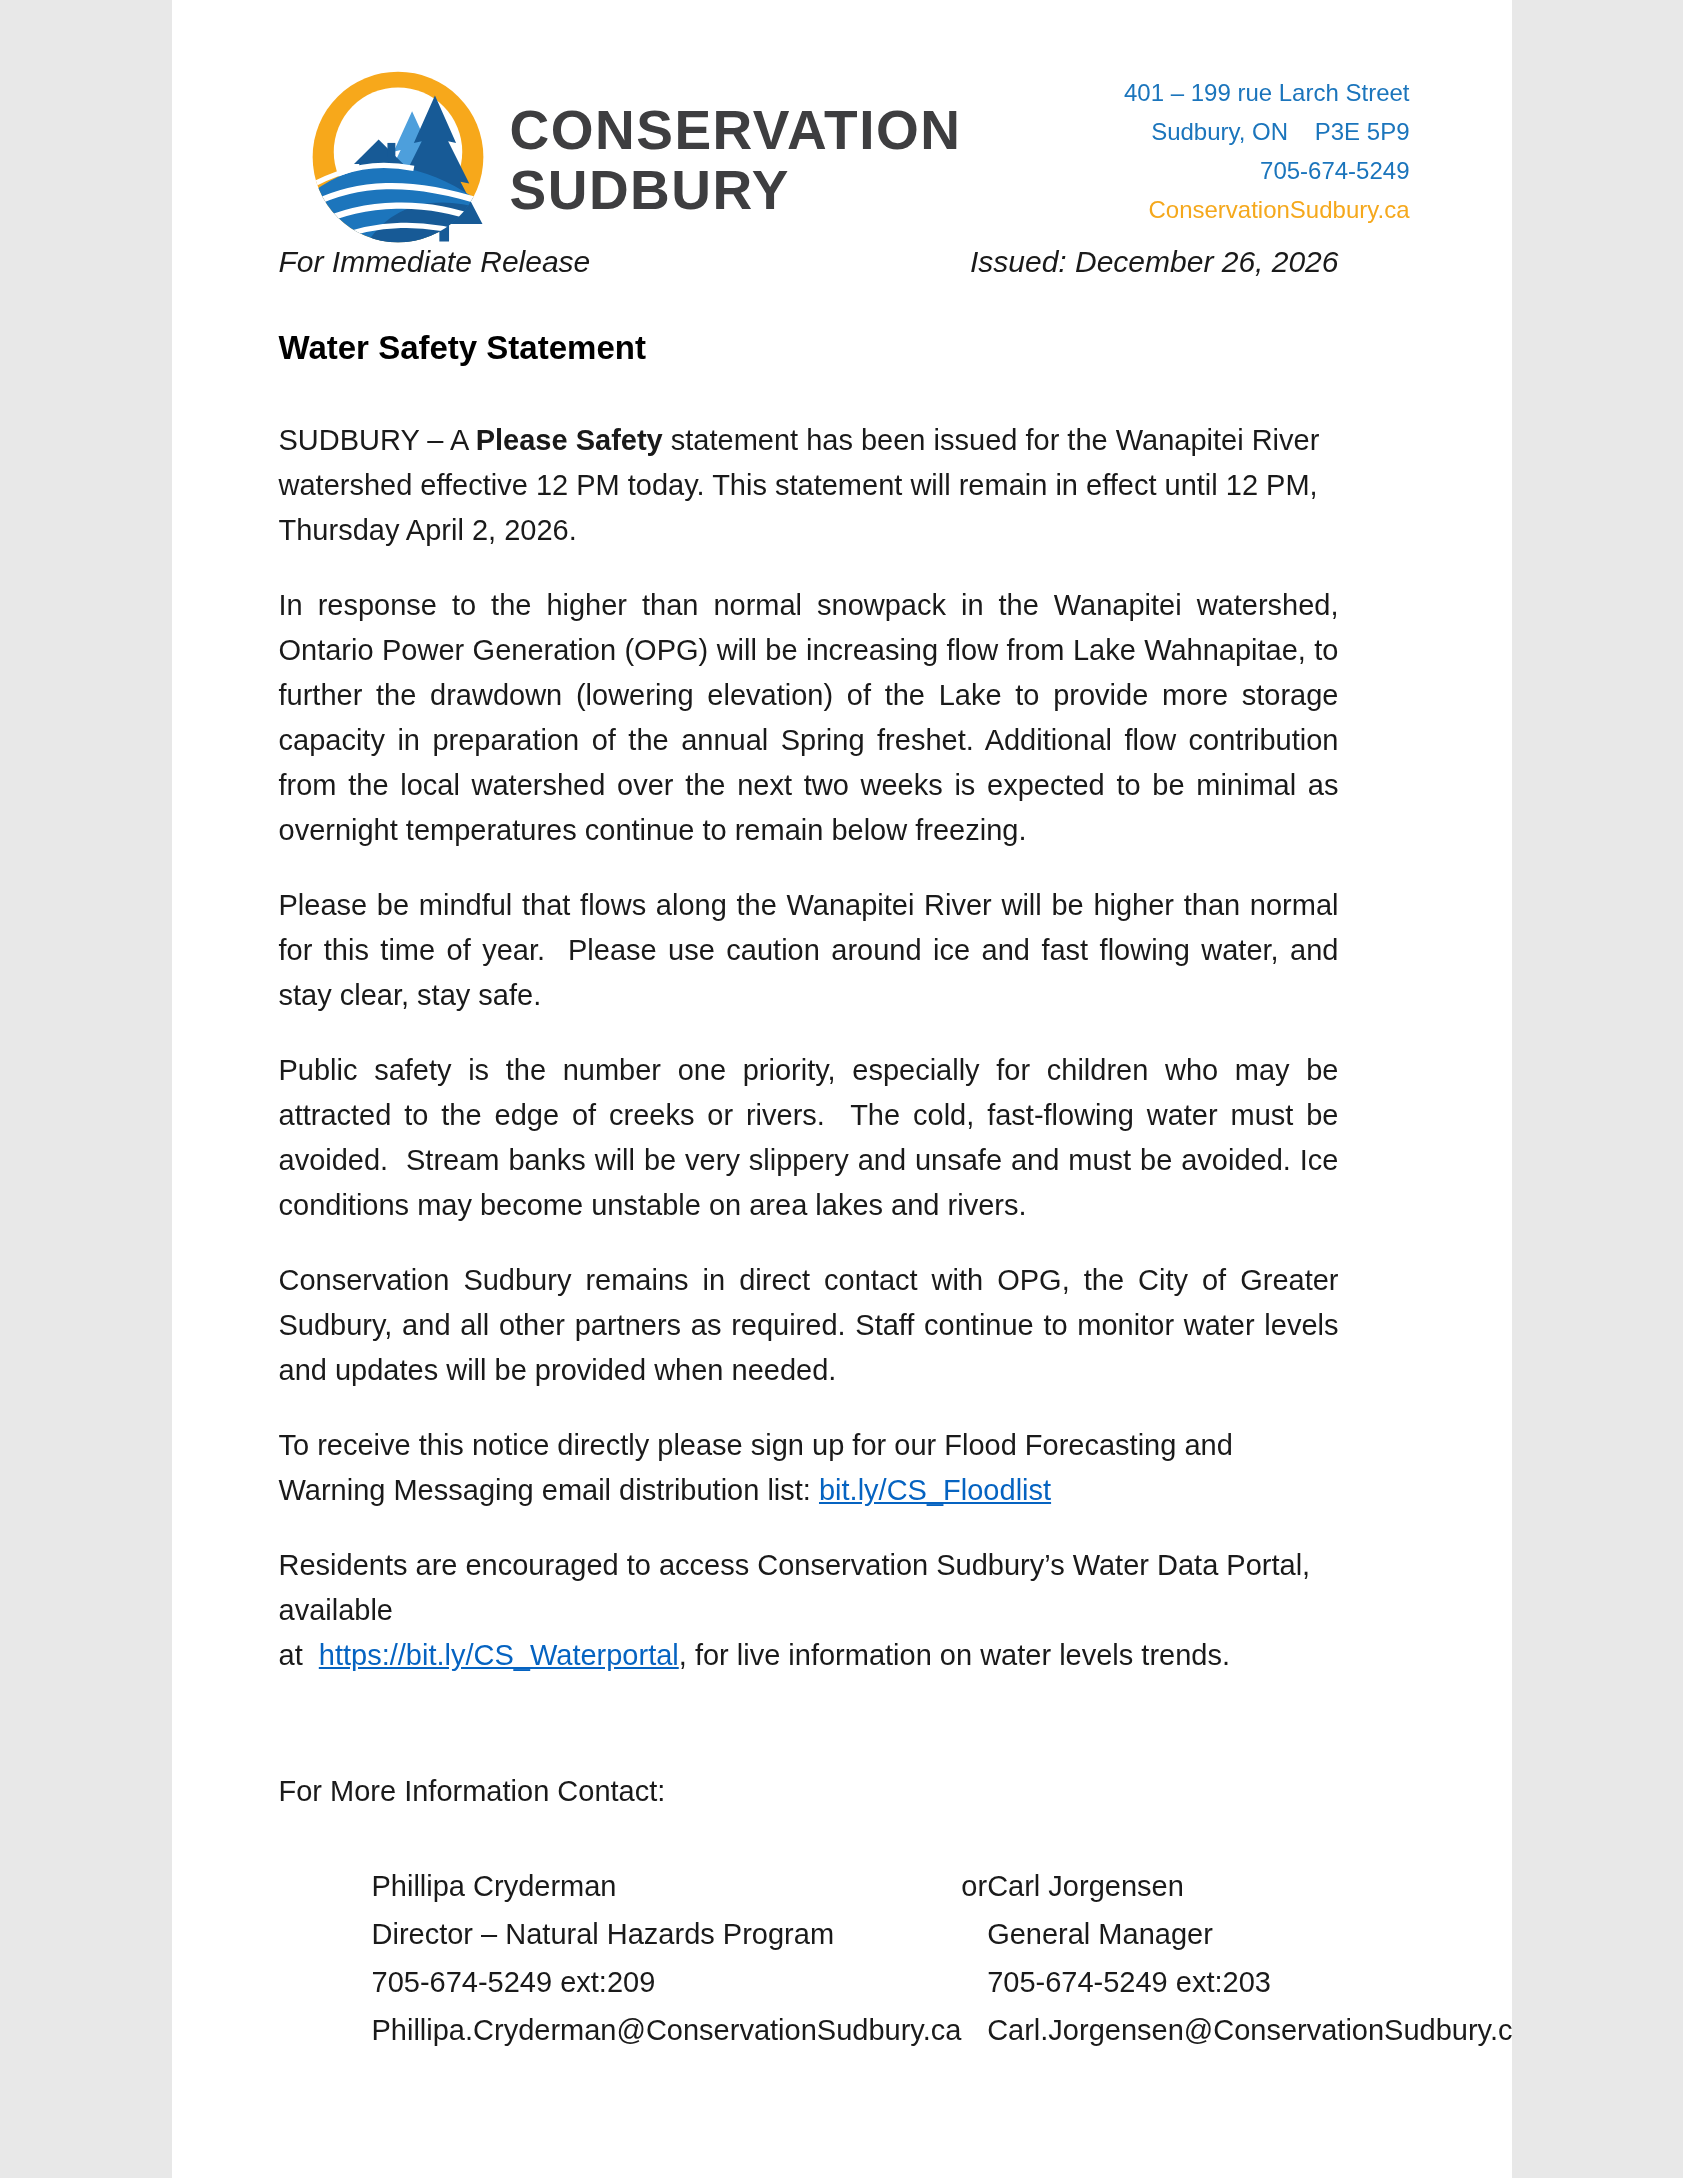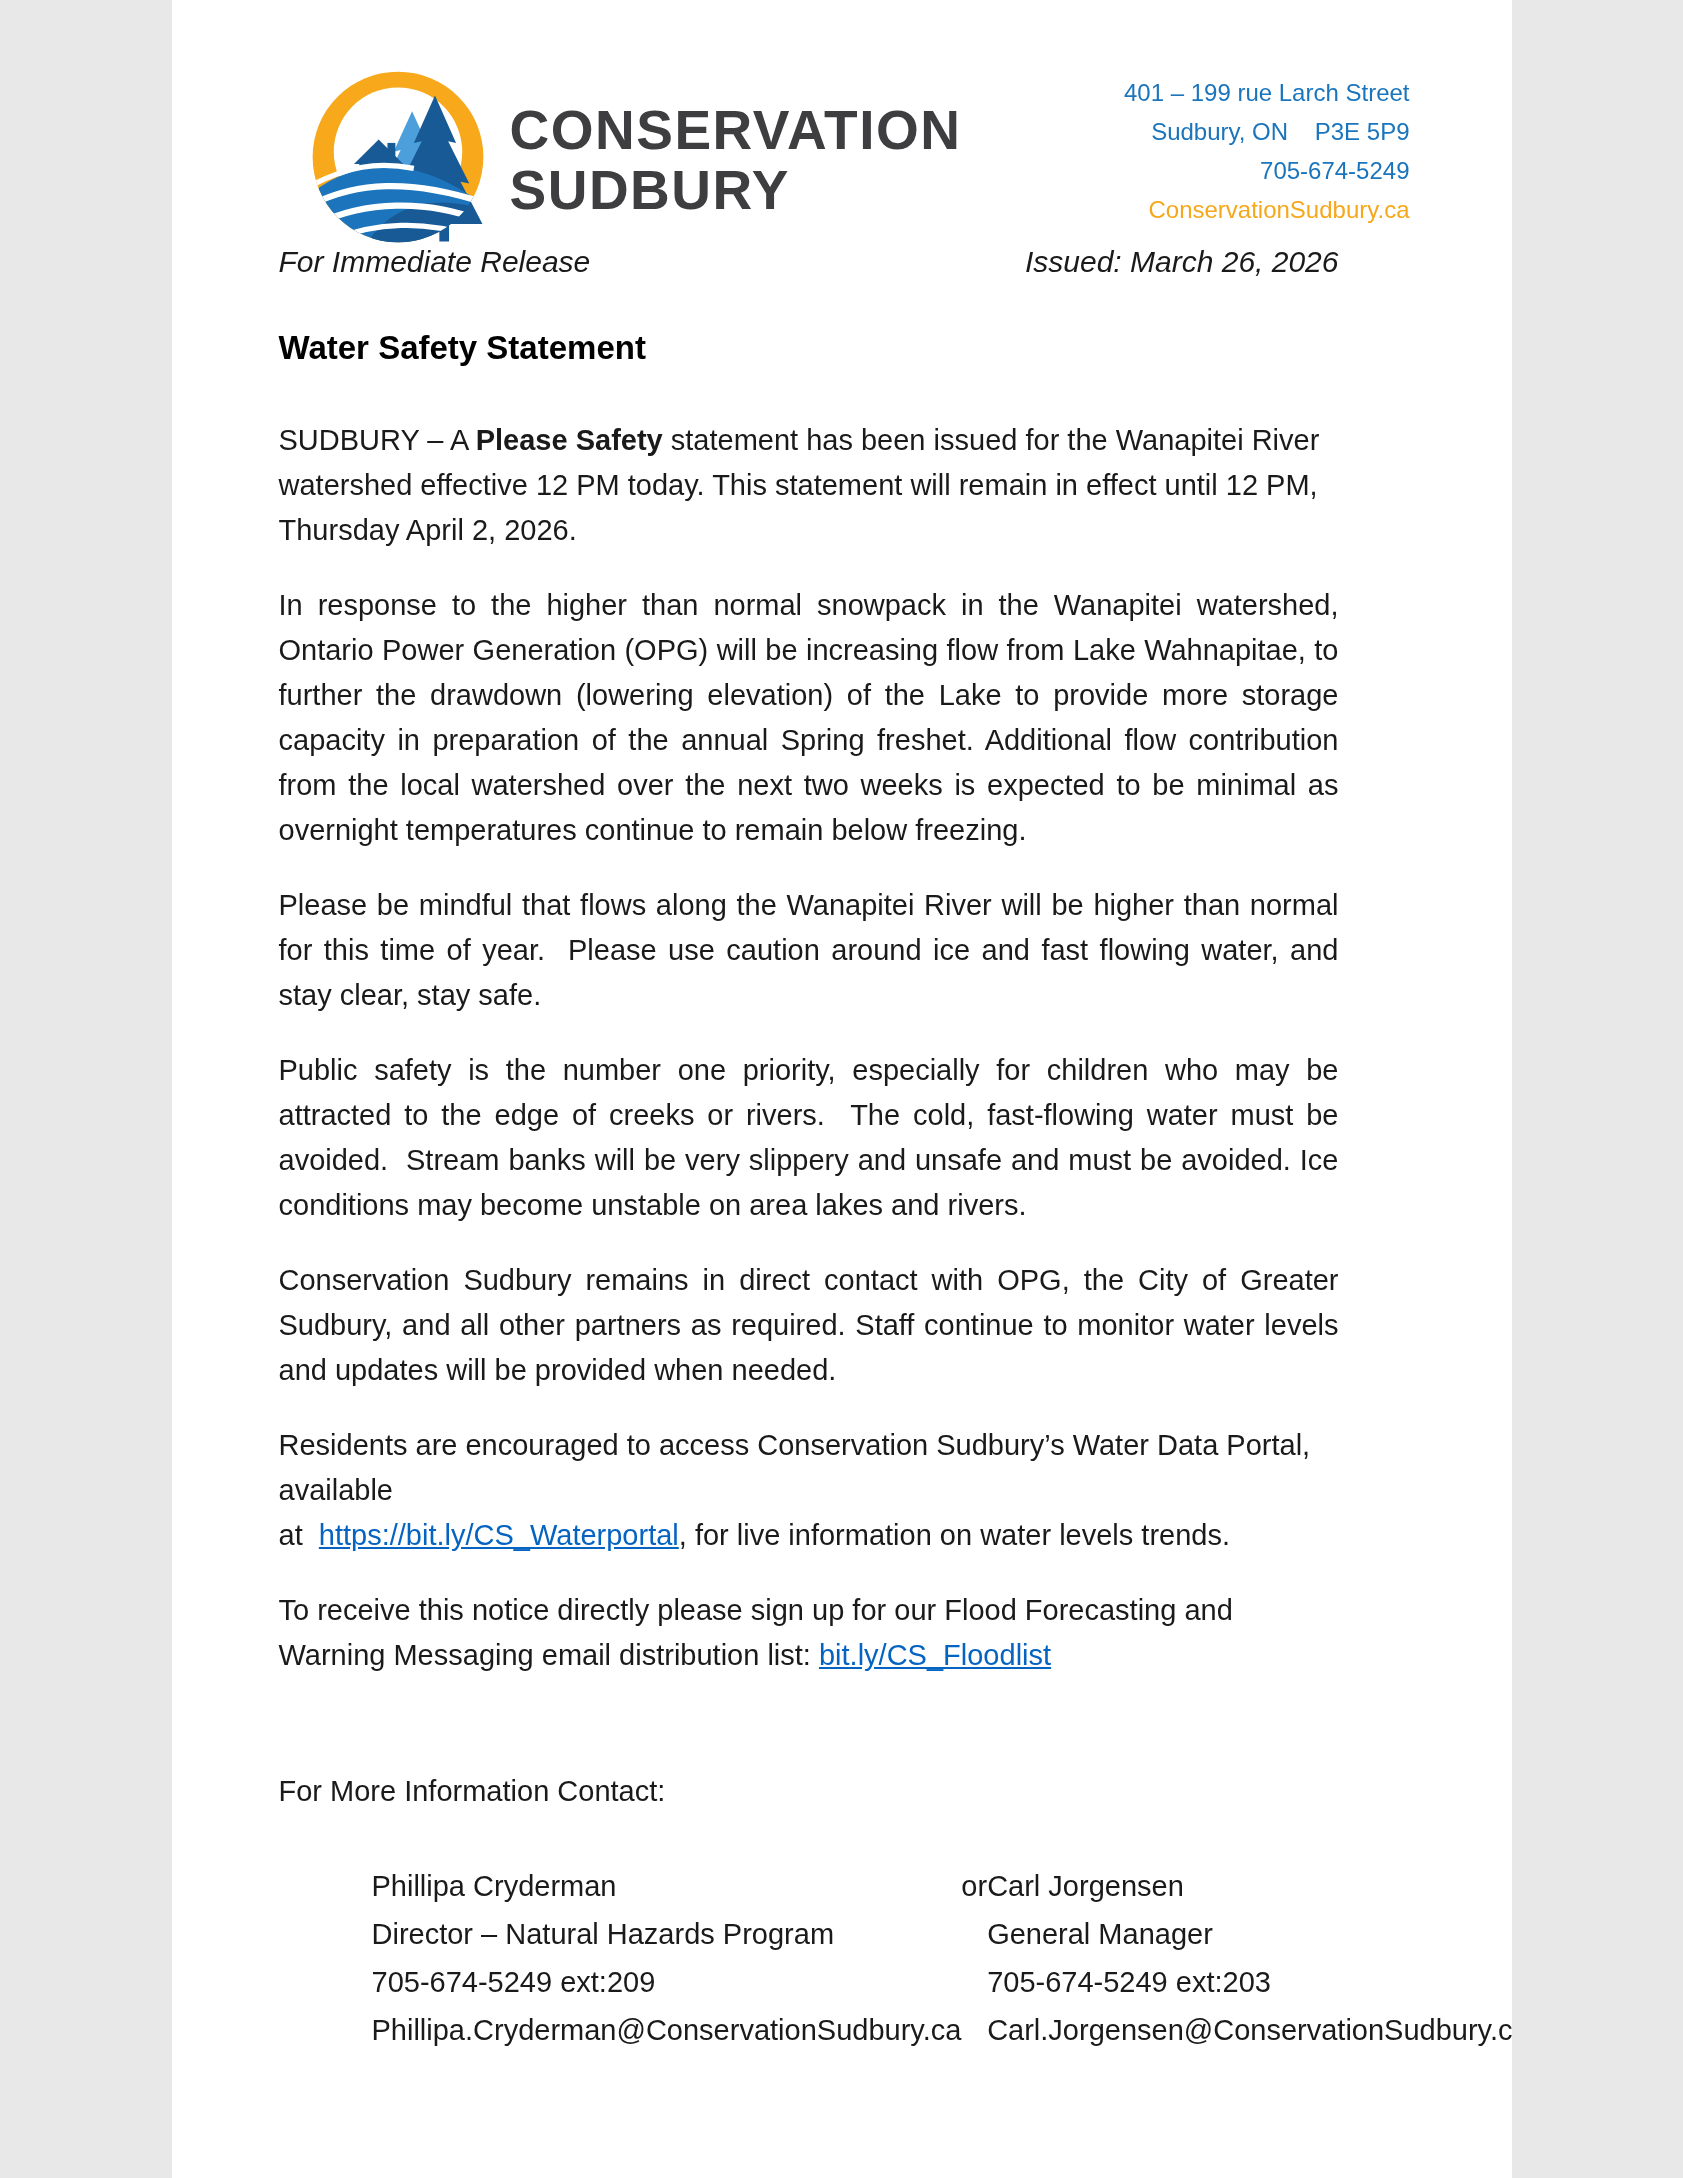--- a/index.html
+++ b/index.html
@@ -133,38 +133,38 @@
       <div>Sudbury, ON&nbsp;&nbsp;&nbsp;&nbsp;P3E 5P9</div>
       <div>705-674-5249</div>
       <a class="website">ConservationSudbury.ca</a>
     </div>
   </header>
 
   <div class="content">
 
     <div class="meta">
       <span>For Immediate Release</span>
-      <span>Issued: March 26, 2026</span>
+      <span>Issued: December 26, 2026</span>
     </div>
 
     <h1 class="doc-title">Water Safety Statement</h1>
 
     <p class="first"><span>SUDBURY – A </span><strong>Please Safety</strong><span> statement has been issued for the Wanapitei River watershed effective 12 PM today. This statement will remain in effect until 12 PM, Thursday April 2, 2026.</span></p>
 
     <p class="just">In response to the higher than normal snowpack in the Wanapitei watershed, Ontario Power Generation (OPG) will be increasing flow from Lake Wahnapitae, to further the drawdown (lowering elevation) of the Lake to provide more storage capacity in preparation of the annual Spring freshet. Additional flow contribution from the local watershed over the next two weeks is expected to be minimal as overnight temperatures continue to remain below freezing.</p>
 
     <p class="just">Please be mindful that flows along the Wanapitei River will be higher than normal for this time of year.&nbsp; Please use caution around ice and fast flowing water, and stay clear, stay safe.</p>
 
     <p class="just">Public safety is the number one priority, especially for children who may be attracted to the edge of creeks or rivers.&nbsp; The cold, fast-flowing water must be avoided.&nbsp; Stream banks will be very slippery and unsafe and must be avoided. Ice conditions may become unstable on area lakes and rivers.</p>
 
     <p class="just">Conservation Sudbury remains in direct contact with OPG, the City of Greater Sudbury, and all other partners as required. Staff continue to monitor water levels and updates will be provided when needed.</p>
 
+    <p><span>To receive this notice directly please sign up for our Flood Forecasting and Warning Messaging email distribution list: </span><a class="link">bit.ly/CS_Floodlist</a></p>
+
     <p><span>Residents are encouraged to access Conservation Sudbury’s Water Data Portal, available</span><br><span>at&nbsp;&nbsp;</span><a class="link">https://bit.ly/CS_Waterportal</a><span>, for live information on water levels trends.</span></p>
-
-    <p><span>To receive this notice directly please sign up for our Flood Forecasting and Warning Messaging email distribution list: </span><a class="link">bit.ly/CS_Floodlist</a></p>
 
     <p class="contact-heading">For More Information Contact:</p>
 
     <div class="contacts">
       <div class="contact-col left">
         <div>Phillipa Cryderman</div>
         <div>Director – Natural Hazards Program</div>
         <div>705-674-5249 ext:209</div>
         <div>Phillipa.Cryderman@ConservationSudbury.ca</div>
       </div>

